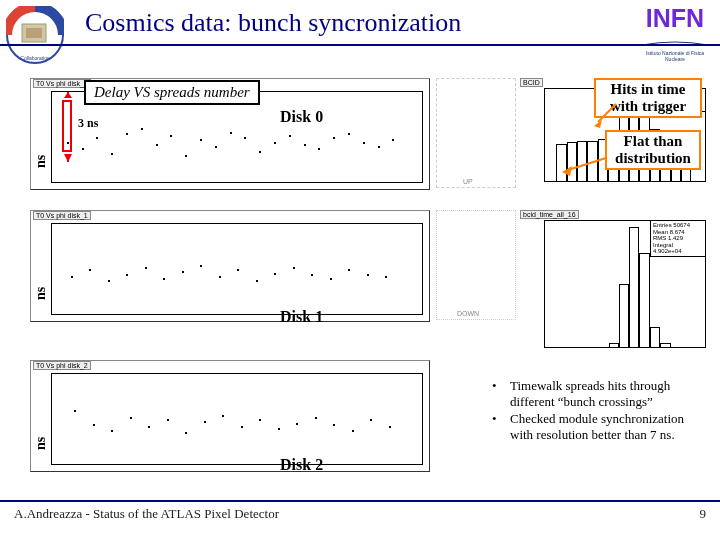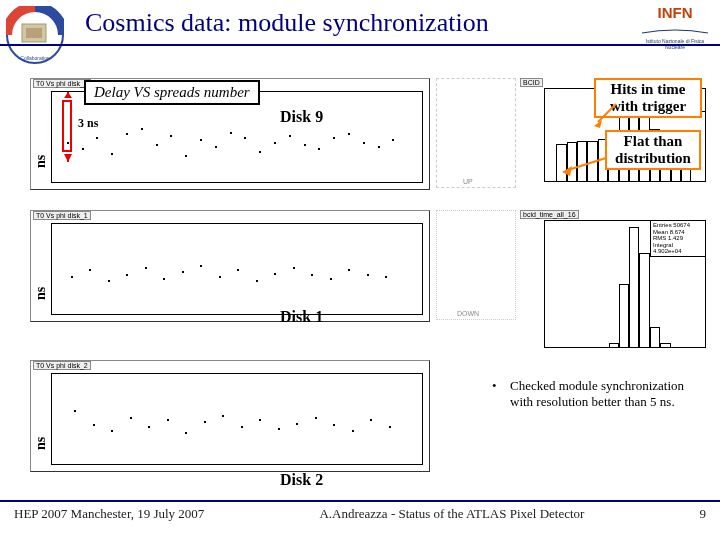--- a/index.html
+++ b/index.html
@@ -17,21 +17,21 @@
     width: 58px; height: 58px;
   }
   .logo-left svg { display: block; }
   .logo-right {
     position: absolute;
     top: 4px; right: 10px;
     width: 70px; height: 50px;
     text-align: center;
     font-family: Arial, sans-serif;
   }
-  .logo-right .infn-main { font-size: 15px; font-weight: bold; color: #c2410c; letter-spacing: 0; }
+  .logo-right .infn-main { font-size: 25px; font-weight: bold; color: #6d28d9; letter-spacing: 0; }
   .logo-right .infn-sub { font-size: 5px; color: #1e3a6e; line-height: 1.1; }
   .title {
     position: absolute;
     top: 8px; left: 85px;
     font-size: 26px;
     color: #000080;
     font-weight: normal;
   }
   .title-rule {
     position: absolute;
@@ -148,21 +148,21 @@
 </div>
 
 <div class="logo-right">
   <div class="infn-main">INFN</div>
   <svg width="70" height="6" viewBox="0 0 70 6">
       <path d="M2 4 Q 35 -2 68 4" stroke="#1e3a6e" stroke-width="1.2" fill="none"></path>
     </svg>
   <div class="infn-sub">Istituto Nazionale di Fisica Nucleare</div>
 </div>
 
-<h1 class="title">Cosmics data: module synchronization</h1>
+<h1 class="title">Cosmics data: bunch syncronization</h1>
 <div class="title-rule"></div>
 
 <div class="chart" style="left:30px; top:78px; width:400px; height:112px;">
   <div class="plot-title-small" style="left:2px; top:0;">T0 Vs phi disk_0</div>
   <div class="chart-inner">
 
     <div class="scatter-dot" style="left:4%; top:55%"></div>
       <div class="scatter-dot" style="left:8%; top:62%"></div>
     <div class="scatter-dot" style="left:12%; top:50%"></div>
       <div class="scatter-dot" style="left:16%; top:68%"></div>
@@ -181,21 +181,21 @@
     <div class="scatter-dot" style="left:68%; top:58%"></div>
       <div class="scatter-dot" style="left:72%; top:62%"></div>
     <div class="scatter-dot" style="left:76%; top:50%"></div>
       <div class="scatter-dot" style="left:80%; top:45%"></div>
     <div class="scatter-dot" style="left:84%; top:55%"></div>
       <div class="scatter-dot" style="left:88%; top:60%"></div>
     <div class="scatter-dot" style="left:92%; top:52%"></div>
   </div>
 </div>
 <div class="yaxis-label" style="top:168px;">ns</div>
-<div class="disk-label" style="left:280px; top:108px;">Disk 9</div>
+<div class="disk-label" style="left:280px; top:108px;">Disk 0</div>
 
 <div class="red-rect" style="left:62px; top:100px; width:10px; height:52px;"></div>
 <svg style="position:absolute; left:60px; top:92px;" width="16" height="70">
   <line x1="8" y1="6" x2="8" y2="0" stroke="#e00" stroke-width="2"></line>
     <polygon points="4,6 12,6 8,0" fill="#e00"></polygon>
   <line x1="8" y1="62" x2="8" y2="70" stroke="#e00" stroke-width="2"></line>
     <polygon points="4,62 12,62 8,70" fill="#e00"></polygon>
 </svg>
 <div class="scale-label" style="left:78px; top:116px;">3 ns</div>
 
@@ -244,21 +244,21 @@
       <div class="scatter-dot" style="left:61%; top:60%"></div>
     <div class="scatter-dot" style="left:66%; top:54%"></div>
       <div class="scatter-dot" style="left:71%; top:48%"></div>
     <div class="scatter-dot" style="left:76%; top:56%"></div>
       <div class="scatter-dot" style="left:81%; top:62%"></div>
     <div class="scatter-dot" style="left:86%; top:50%"></div>
       <div class="scatter-dot" style="left:91%; top:58%"></div>
   </div>
 </div>
 <div class="yaxis-label" style="top:450px;">ns</div>
-<div class="disk-label" style="left:280px; top:456px;margin-top:15px;">Disk 2</div>
+<div class="disk-label" style="left:280px; top:456px;">Disk 2</div>
 
 <div class="legacy-plot" style="left:436px; top:78px; width:80px; height:110px;">
   <div style="position:absolute; bottom:2px; left:26px;">UP</div>
 </div>
 <div class="legacy-plot" style="left:436px; top:210px; width:80px; height:110px; border-style: dotted;">
   <div style="position:absolute; bottom:2px; left:20px;">DOWN</div>
 </div>
 
 <div class="histo" style="left:520px; top:78px; width:190px; height:116px;">
   <div class="plot-title-small" style="left:0; top:0;">BCID</div>
@@ -309,21 +309,21 @@
   </div>
   <div class="stats-box" style="right:4px; top:10px; width:56px;">
     <div>Entries <span>50674</span></div>
     <div>Mean <span>8.674</span></div>
     <div>RMS <span>1.429</span></div>
     <div>Integral <span>4.902e+04</span></div>
   </div>
 </div>
 
 <ul class="bullets">
-  <li>Checked module synchronization with resolution better than 5 ns.</li>
+  <li>Timewalk spreads hits through different “bunch crossings”</li>
+  <li>Checked module synchronization with resolution better than 7 ns.</li>
 </ul>
 
 <div class="footer-rule"></div>
 <div class="footer">
-  <span>HEP 2007 Manchester, 19 July 2007</span>
   <span>A.Andreazza - Status of the ATLAS Pixel Detector</span>
   <span>9</span>
 </div>
 
 </body></html>

